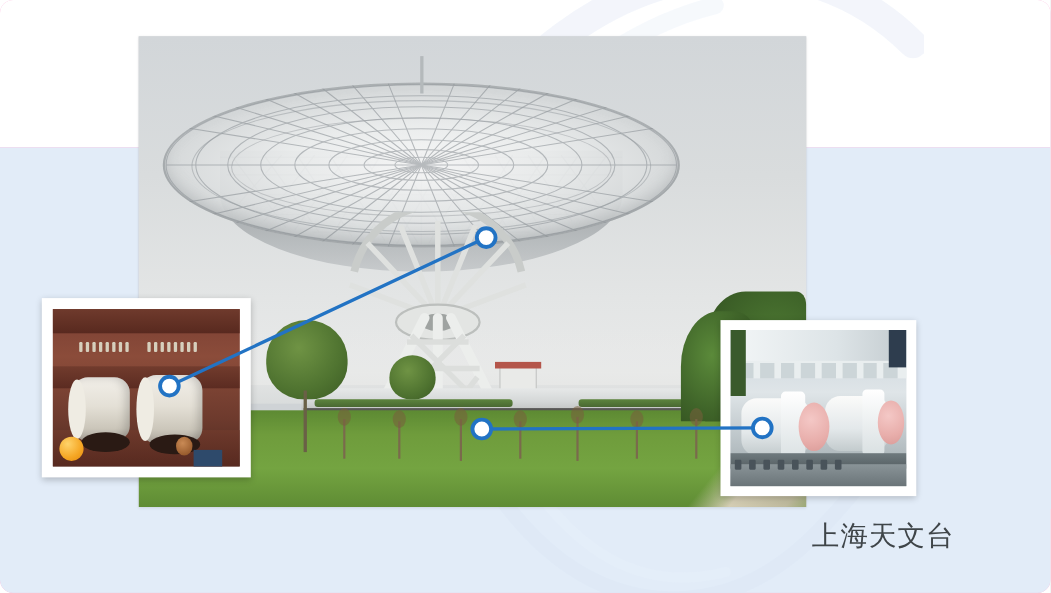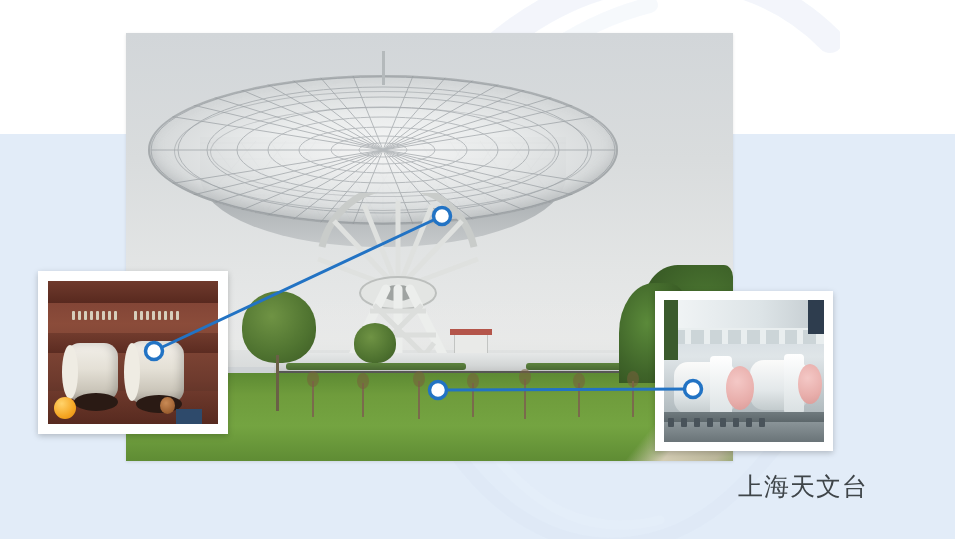--- a/index.html
+++ b/index.html
@@ -9,20 +9,21 @@
   }
   body {
     font-family: "Liberation Sans", sans-serif;
   }
   #slide {
     position: relative;
     width: 955px;
     height: 539px;
     overflow: hidden;
     background: #f9a8d4;
+    border-radius: 12px;
   }
   
   .bg-white-band {
     position: absolute;
     left: 0; top: 0;
     width: 955px; height: 134px;
     background: #ffffff;
   }
   .bg-blue-band {
     position: absolute;

